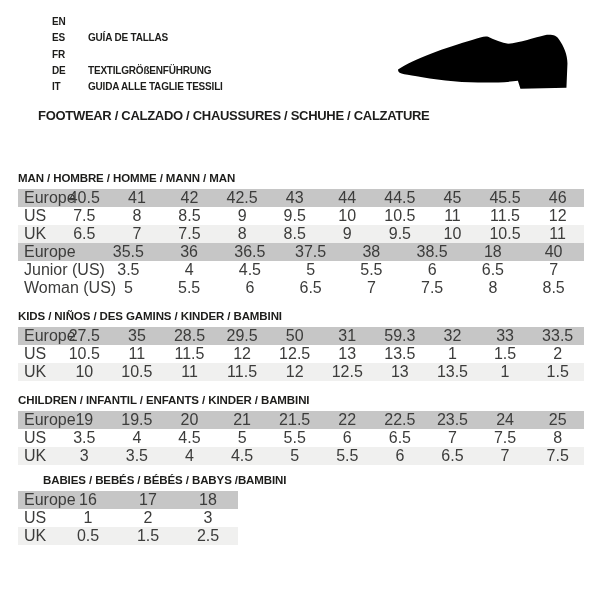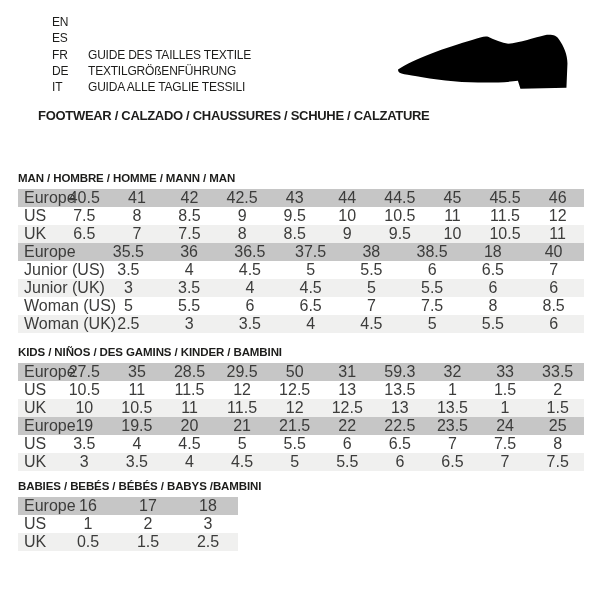--- a/index.html
+++ b/index.html
@@ -5,62 +5,62 @@
   html,body{margin:0;padding:0;}
   body{
     width:600px;height:600px;background:#ffffff;overflow:hidden;
     font-family:"Liberation Sans",sans-serif;
     -webkit-font-smoothing:antialiased;
   }
   .page{position:relative;width:600px;height:600px;background:#fff;}
 
   
   .langs{padding:14px 0 0 22px;}
-  .lang-row{display:flex;line-height:16.3px;font-size:12px;font-weight:normal;
+  .lang-row{display:flex;line-height:16.3px;font-size:10px;font-weight:bold;
     color:var(--title-color,#1d1d1b);letter-spacing:-0.2px;padding-left:30px;}
   .lang-code{width:36px;flex:0 0 36px;}
   .lang-text{white-space:nowrap;}
 
   
   .shoe{position:absolute;left:394px;top:30px;}
 
   
   .category{margin:13px 4px 0 18px;font-size:13px;font-weight:bold;line-height:15px;
     color:var(--title-color,#1d1d1b);letter-spacing:-0.3px;white-space:nowrap;padding-left:20px;}
 
   
   #tables{margin-left:18px;}
   .section-title{margin:13px 0 4px 0;font-size:11.5px;font-weight:bold;line-height:13px;
     color:var(--title-color,#1d1d1b);letter-spacing:-0.1px;white-space:nowrap;}
   .size-section:first-child .section-title{margin-top:49px;}
-  .size-section:last-child .section-title{margin-top:9px;}
+  .size-section:last-child .section-title{margin-top:9px;margin-left:25px;}
 
   .size-table{border-collapse:collapse;table-layout:fixed;
     font-size:16px;color:var(--text-color,#3c3c3b);}
   .size-table td{height:17px;padding:0;text-align:center;vertical-align:middle;
     white-space:nowrap;overflow:visible;}
   .size-table td.lbl{text-align:left;padding-left:6px;}
   tr.hdr{background:var(--hdr-bg,#c6c6c6);}
   tr.alt{background:var(--alt-bg,#f0f0ef);}
 </style>
 </head>
 <body>
 
 <div class="page">
 
   <div class="langs">
       <div class="lang-row">
         <span class="lang-code">EN</span>
       </div>
       <div class="lang-row">
         <span class="lang-code">ES</span>
+        <span class="lang-text">GUÍA DE TALLAS</span>
       </div>
       <div class="lang-row">
         <span class="lang-code">FR</span>
-        <span class="lang-text">GUIDE DES TAILLES TEXTILE</span>
       </div>
       <div class="lang-row">
         <span class="lang-code">DE</span>
         <span class="lang-text">TEXTILGRÖßENFÜHRUNG</span>
       </div>
       <div class="lang-row">
         <span class="lang-code">IT</span>
         <span class="lang-text">GUIDA ALLE TAGLIE TESSILI</span>
       </div>
     </div>
@@ -173,52 +173,30 @@
               <td class="lbl">Junior (US)</td>
               <td>3.5</td>
               <td>4</td>
               <td>4.5</td>
               <td>5</td>
               <td>5.5</td>
               <td>6</td>
               <td>6.5</td>
               <td>7</td>
             </tr>
-            <tr class="alt">
-              <td class="lbl">Junior (UK)</td>
-              <td>3</td>
-              <td>3.5</td>
-              <td>4</td>
-              <td>4.5</td>
-              <td>5</td>
-              <td>5.5</td>
-              <td>6</td>
-              <td>6</td>
-            </tr>
             <tr>
               <td class="lbl">Woman (US)</td>
               <td>5</td>
               <td>5.5</td>
               <td>6</td>
               <td>6.5</td>
               <td>7</td>
               <td>7.5</td>
               <td>8</td>
               <td>8.5</td>
-            </tr>
-            <tr class="alt">
-              <td class="lbl">Woman (UK)</td>
-              <td>2.5</td>
-              <td>3</td>
-              <td>3.5</td>
-              <td>4</td>
-              <td>4.5</td>
-              <td>5</td>
-              <td>5.5</td>
-              <td>6</td>
             </tr>
           </tbody>
         </table>
       </section>
       <section class="size-section">
         <div class="section-title">KIDS / NIÑOS / DES GAMINS / KINDER / BAMBINI</div>
         <table class="size-table" style="width: 566px;">
           <colgroup>
             <col style="width: 40px;">
             <col>
@@ -269,20 +247,21 @@
               <td>12.5</td>
               <td>13</td>
               <td>13.5</td>
               <td>1</td>
               <td>1.5</td>
             </tr>
           </tbody>
         </table>
       </section>
       <section class="size-section">
+        <div class="section-title">CHILDREN / INFANTIL / ENFANTS / KINDER / BAMBINI</div>
         <table class="size-table" style="width: 566px;">
           <colgroup>
             <col style="width: 40px;">
             <col>
             <col>
             <col>
             <col>
             <col>
             <col>
             <col>

